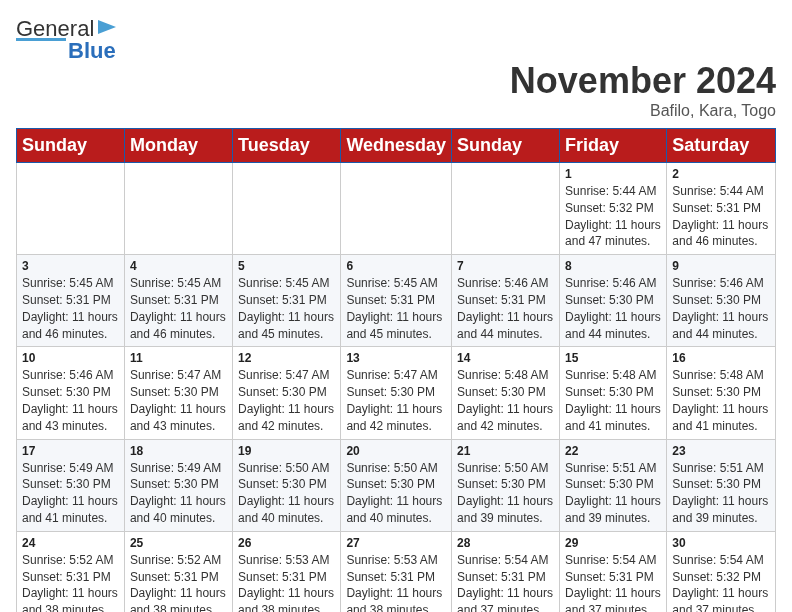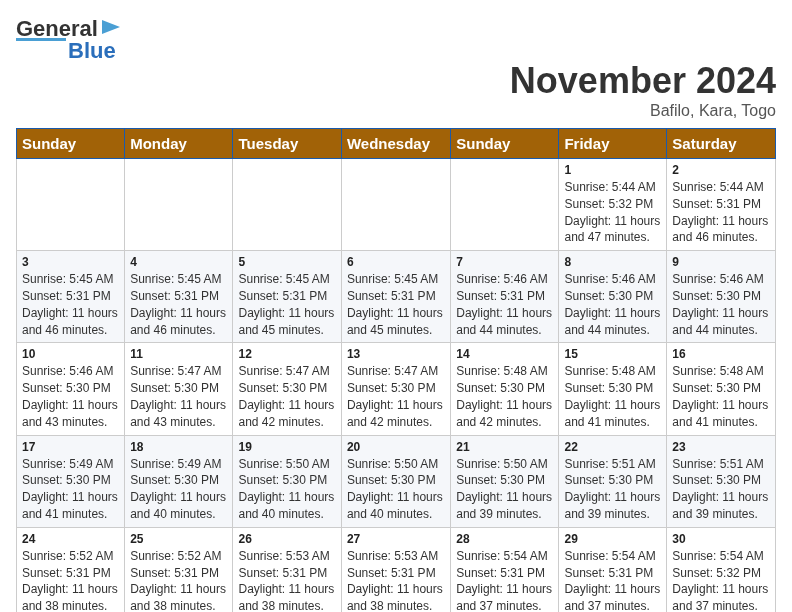--- a/index.html
+++ b/index.html
@@ -33,25 +33,25 @@
     .subtitle {
       font-size: 16px;
       color: #555;
     }
     .calendar {
       width: 100%;
       border-collapse: collapse;
       font-size: 10.5px;
     }
     .calendar thead th {
-      background: #a16207;
+      background: #b91c1c;
       color: #fff;
       text-align: left;
       padding: 6px 5px;
-      font-size: 15px;
+      font-size: 18px;
       font-weight: bold;
       border: 1px solid #1a5aab;
     }
     .calendar tbody td {
       border: 1px solid #ccc;
       vertical-align: top;
       padding: 4px 5px;
       width: 110px;
       height: 80px;
       background: #fff;
@@ -73,21 +73,21 @@
     .empty-cell {
       background: #fff !important;
     }
   </style>
 </head>
 <body>
 
 <div class="header">
   <div class="logo">
     <div style="display:flex; align-items:center;">
-      <span style="font-size:22px;font-weight:bold;color:#333;">General</span>
+      <span style="font-size:22px;font-weight:normal;color:#333;">General</span>
       <svg width="22" height="18" viewBox="0 0 22 18" style="margin-left:2px;margin-top:-4px;">
         <polygon points="2,2 20,9 2,16" fill="#4a9fd4"></polygon>
       </svg>
     </div>
     <div style="display:flex; margin-top:-4px;">
       <div style="width:50px; height:3px; background:#4a9fd4;"></div>
       <span style="font-size:22px;font-weight:bold;color:#2a6ebb;margin-left:2px;">Blue</span>
     </div>
   </div>
   <div class="title-area">

